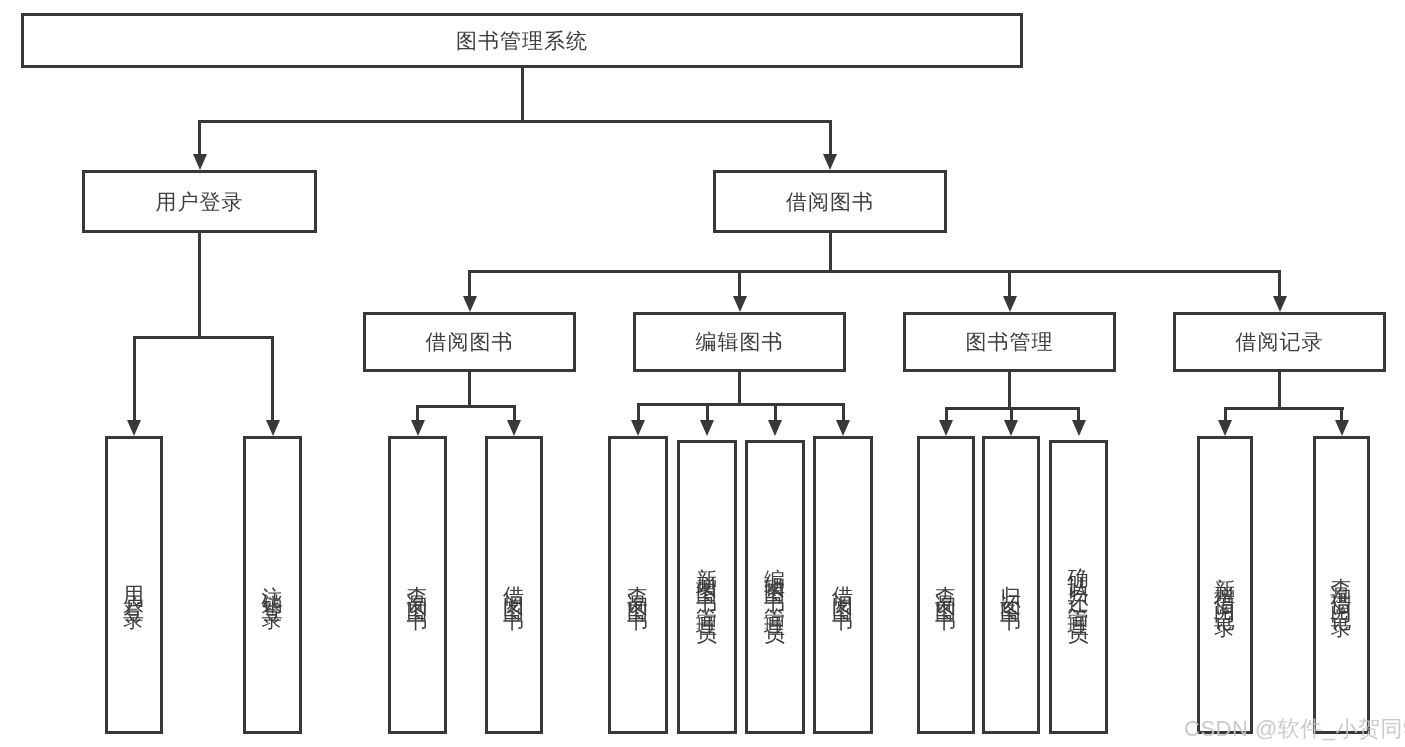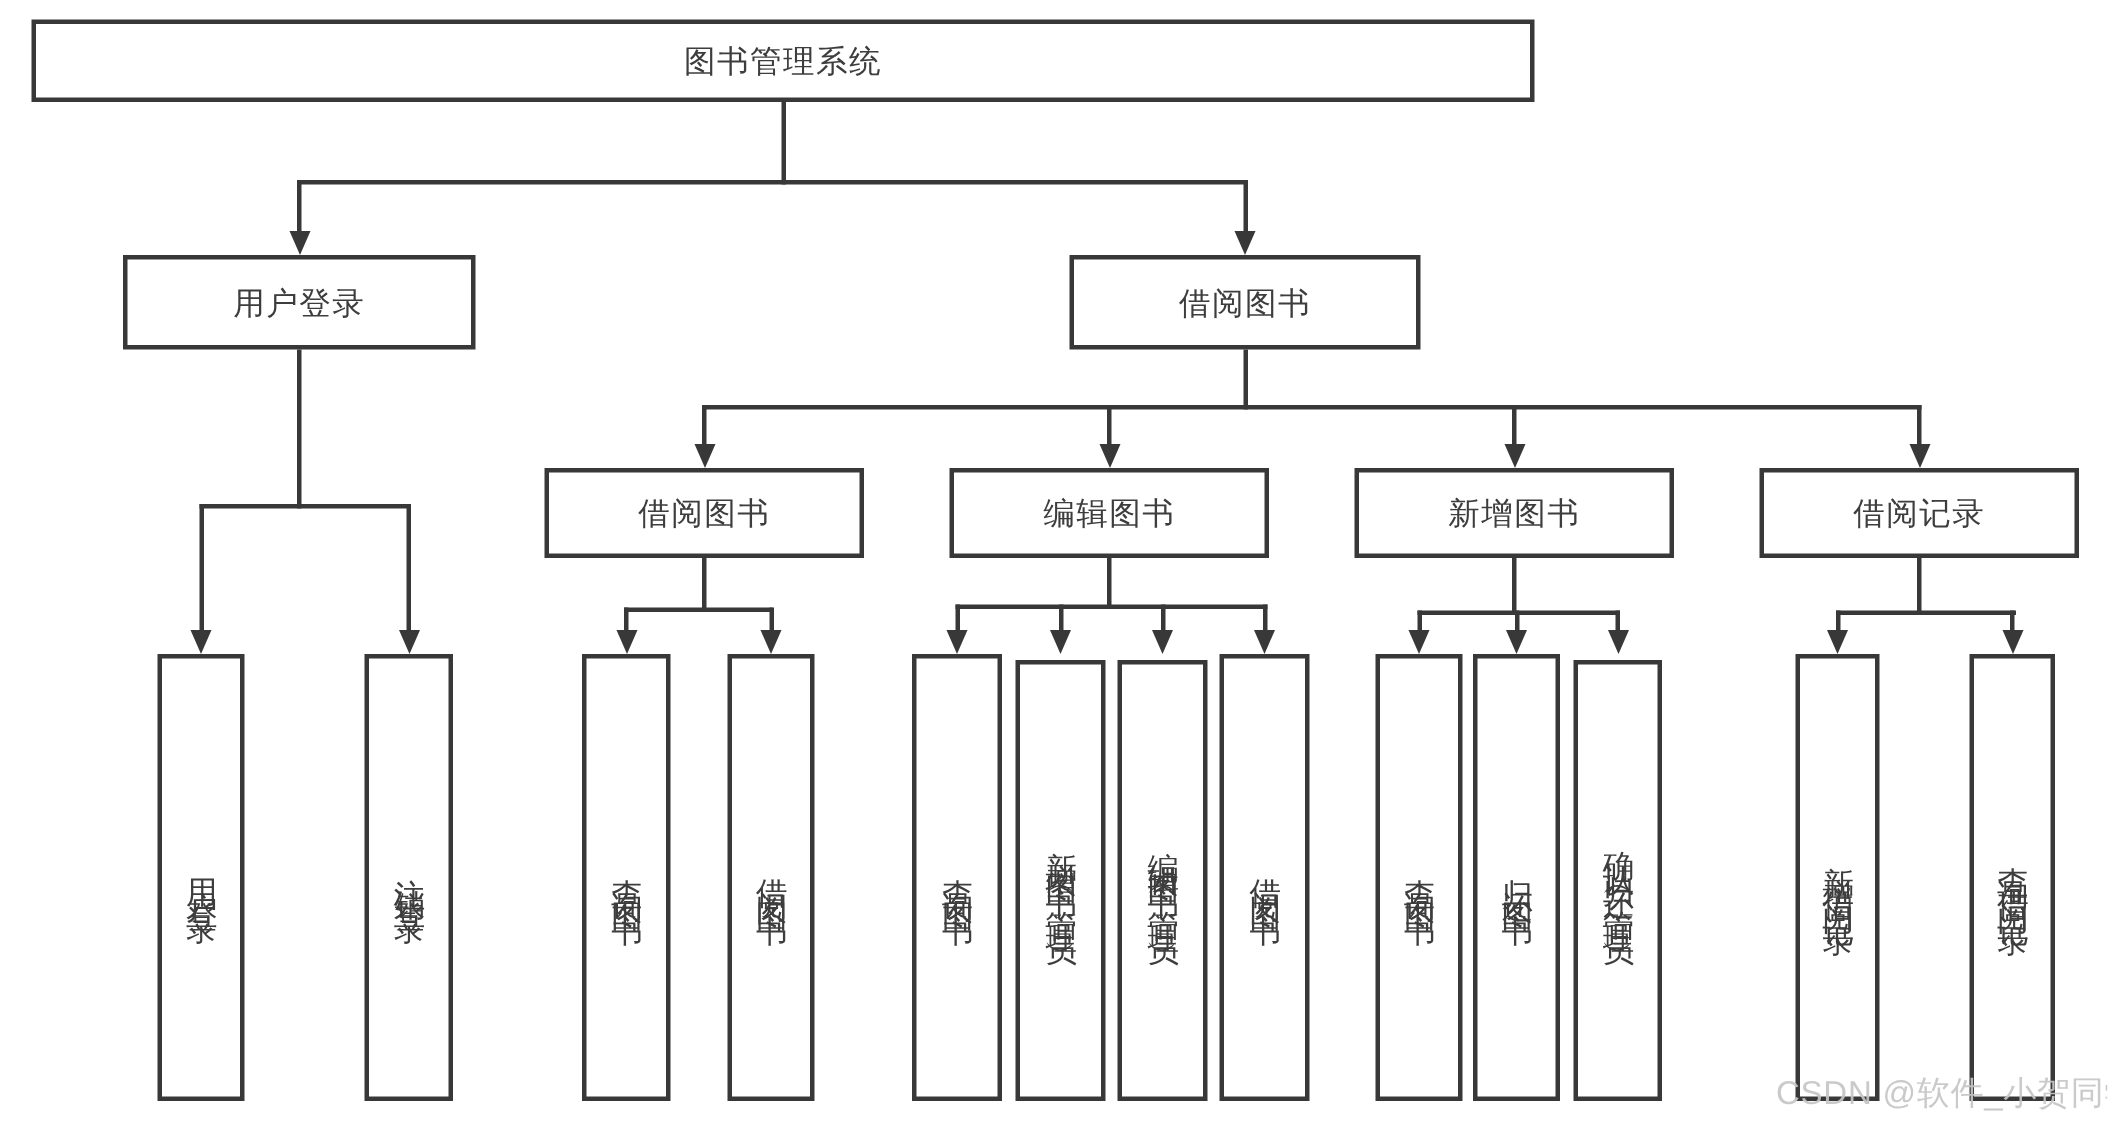--- a/index.html
+++ b/index.html
@@ -84,21 +84,21 @@
   <div class="line" style="left:738px; top:270px; width:3px; height:30px;"></div>
   <div class="line" style="left:1008px; top:270px; width:3px; height:30px;"></div>
   <div class="line" style="left:1278px; top:270px; width:3px; height:30px;"></div>
   <div class="arrow" style="left:462.5px; top:296px;"></div>
   <div class="arrow" style="left:732.5px; top:296px;"></div>
   <div class="arrow" style="left:1002.5px; top:296px;"></div>
   <div class="arrow" style="left:1272.5px; top:296px;"></div>
 
   <div class="box" style="left:363px; top:312px; width:213px; height:60px;">借阅图书</div>
   <div class="box" style="left:633px; top:312px; width:213px; height:60px;">编辑图书</div>
-  <div class="box" style="left:903px; top:312px; width:213px; height:60px;">新增图书</div>
+  <div class="box" style="left:903px; top:312px; width:213px; height:60px;">图书管理</div>
   <div class="box" style="left:1173px; top:312px; width:213px; height:60px;">借阅记录</div>
 
   <div class="line" style="left:468px; top:372px; width:3px; height:36px;"></div>
   <div class="line" style="left:416px; top:405px; width:99px; height:3px;"></div>
   <div class="line" style="left:416px; top:405px; width:3px; height:19px;"></div>
   <div class="line" style="left:512.5px; top:405px; width:3px; height:19px;"></div>
   <div class="arrow" style="left:410.5px; top:420px;"></div>
   <div class="arrow" style="left:507px; top:420px;"></div>
 
   <div class="line" style="left:738px; top:372px; width:3px; height:34px;"></div>

